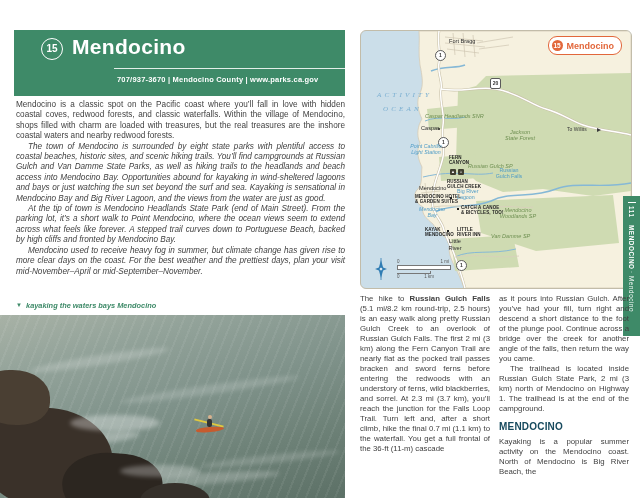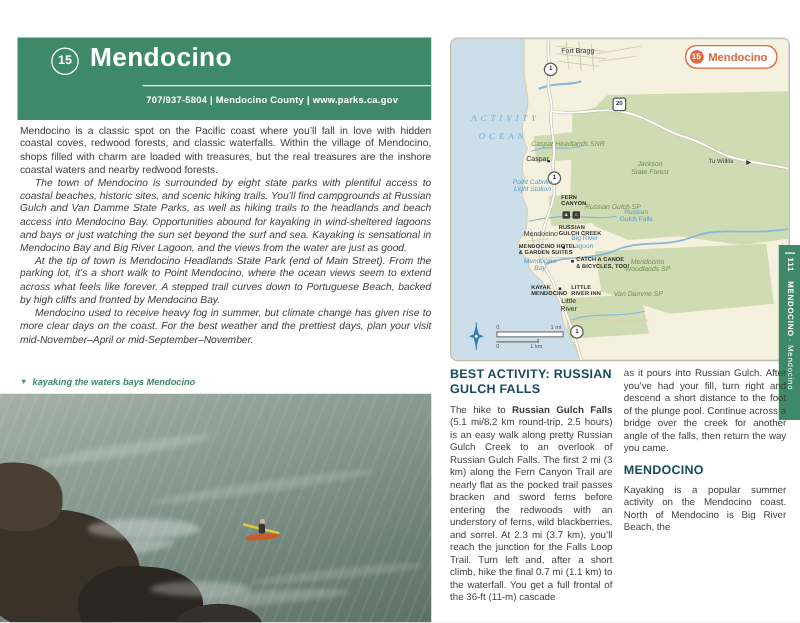--- a/index.html
+++ b/index.html
@@ -83,21 +83,21 @@
 </style>
 </head>
 <body>
 
 <div class="page">
 
   <div class="hdr">
     <div class="num">15</div>
     <div class="ttl">Mendocino</div>
     <div class="rule"></div>
-    <div class="info">707/937-5804  |  Mendocino County  |  www.parks.ca.gov</div>
+    <div class="info">707/937-3670  |  Mendocino County  |  www.parks.ca.gov</div>
   </div>
 
   <div class="intro">
     <p>Mendocino is a classic spot on the Pacific coast where you’ll fall in love with hidden coastal coves, redwood forests, and classic waterfalls. Within the village of Mendocino, shops filled with charm are loaded with treasures, but the real treasures are the inshore coastal waters and nearby redwood forests.</p>
     <p class="ind">The town of Mendocino is surrounded by eight state parks with plentiful access to coastal beaches, historic sites, and scenic hiking trails. You’ll find campgrounds at Russian Gulch and Van Damme State Parks, as well as hiking trails to the headlands and beach access into Mendocino Bay. Opportunities abound for kayaking in wind-sheltered lagoons and bays or just watching the sun set beyond the surf and sea. Kayaking is sensational in Mendocino Bay and Big River Lagoon, and the views from the water are just as good.</p>
     <p class="ind">At the tip of town is Mendocino Headlands State Park (end of Main Street). From the parking lot, it’s a short walk to Point Mendocino, where the ocean views seem to extend across what feels like forever. A stepped trail curves down to Portuguese Beach, backed by high cliffs and fronted by Mendocino Bay.</p>
     <p class="ind">Mendocino used to receive heavy fog in summer, but climate change has given rise to more clear days on the coast. For the best weather and the prettiest days, plan your visit mid-November–April or mid-September–November.</p>
   </div>
 
   <div class="cap">
@@ -246,24 +246,24 @@
     <div class="tick"></div>
     <div class="vt pg">111</div>
     <div class="vt sec">MENDOCINO</div>
     <div class="vt mid">·</div>
     <div class="vt">Mendocino</div>
   </div>
 
   <div class="sect">
     <div class="cols">
       <div class="col">
-        <h3 class="shead">BEST ACTIVITY: RUSSIAN GULCH FALLS</h3>
         <p><span>The hike to </span><b>Russian Gulch Falls</b><span> (5.1 mi/8.2 km round-trip, 2.5 hours) is an easy walk along pretty Russian Gulch Creek to an overlook of Russian Gulch Falls. The first 2 mi (3 km) along the Fern Canyon Trail are nearly flat as the pocked trail passes bracken and sword ferns before entering the redwoods with an understory of ferns, wild blackberries, and sorrel. At 2.3 mi (3.7 km), you’ll reach the junction for the Falls Loop Trail. Turn left and, after a short climb, hike the final 0.7 mi (1.1 km) to the waterfall. You get a full frontal of the 36-ft (11-m) cascade</span></p>
       </div>
       <div class="col">
         <p>as it pours into Russian Gulch. After you’ve had your fill, turn right and descend a short distance to the foot of the plunge pool. Continue across a bridge over the creek for another angle of the falls, then return the way you came.</p>
+        <p class="ind">The trailhead is located inside Russian Gulch State Park, 2 mi (3 km) north of Mendocino on Highway 1. The trailhead is at the end of the campground.</p>
         <h3 class="shead shead2">MENDOCINO</h3>
         <p>Kayaking is a popular summer activity on the Mendocino coast. North of Mendocino is Big River Beach, the</p>
       </div>
     </div>
   </div>
 
 </div>
 
 </body></html>

